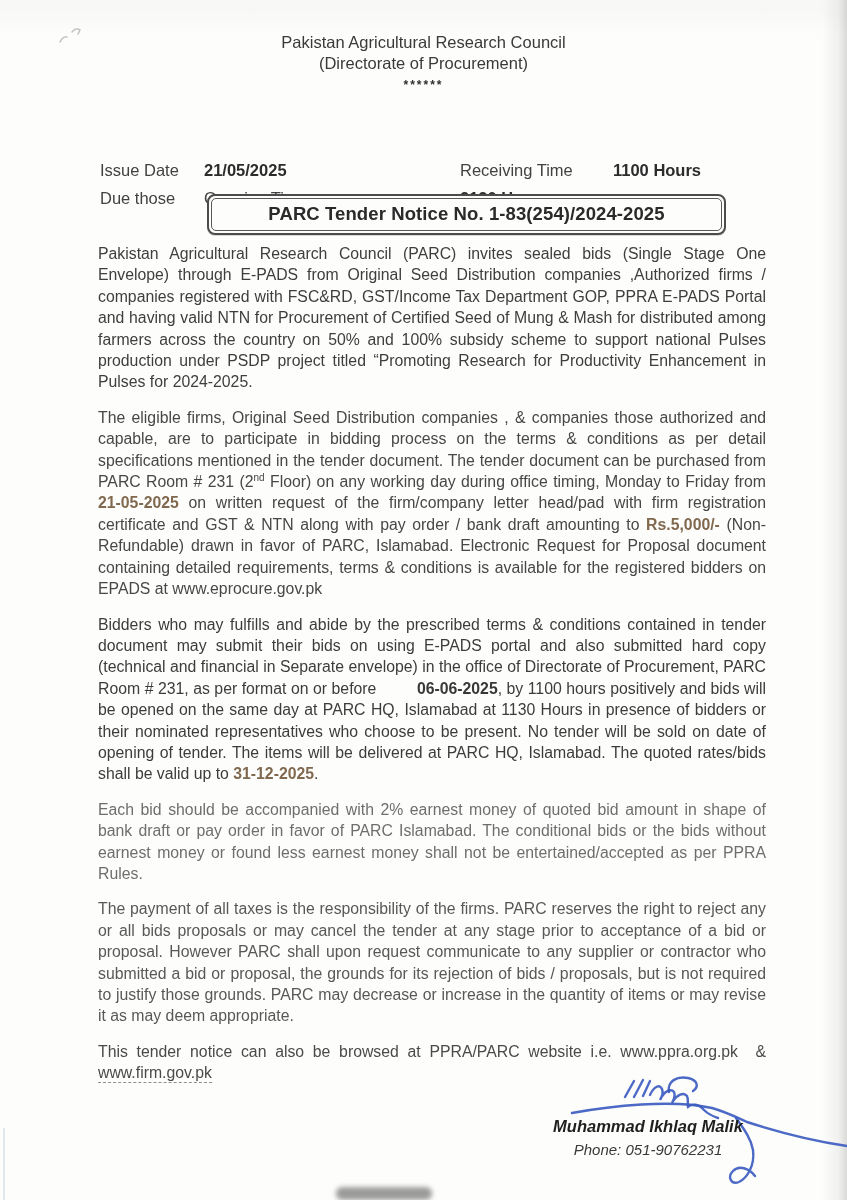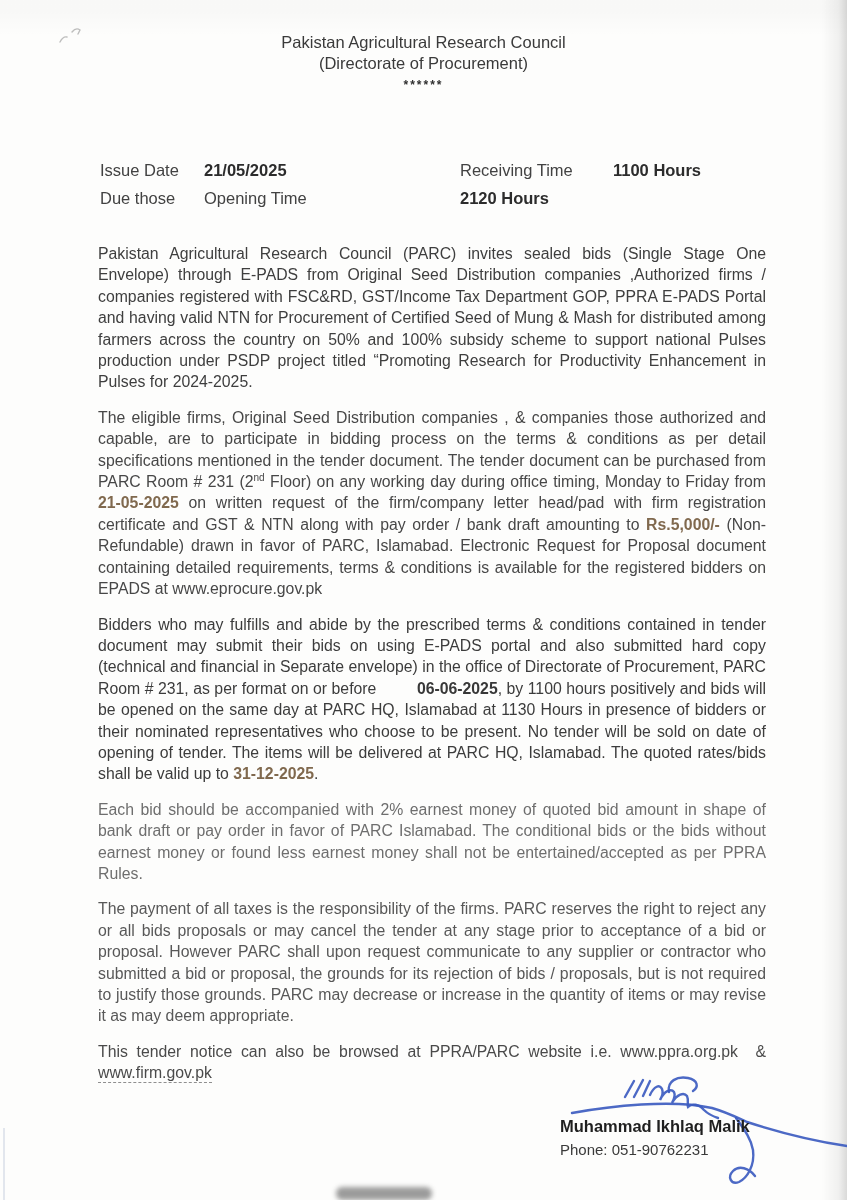--- a/index.html
+++ b/index.html
@@ -48,22 +48,22 @@
   }
   .body-text p{margin:0 0 14px 0;}
   .c1{color:#3e3e3e}.c2{color:#474747}.c3{color:#3c3c3c}
   .c4{color:#6e6e6e}.c5{color:#585858}.c6{color:#4a4a4a}
   .sepia{color:#80694e;font-weight:700;}
   .bold-date{font-weight:bold;color:#383838;margin-left:36px;}
   .sup{vertical-align:super;font-size:10px;line-height:0;}
   .underdot{border-bottom:1.2px dashed #8f8f8f;padding-bottom:1px;}
   
   .sig-text{
-    position:absolute;left:560px;top:1115px;width:200px;
-    text-align:left;line-height:23px;
+    position:absolute;left:548px;top:1115px;width:200px;
+    text-align:center;line-height:23px;font-style:italic;
   }
   .sig-text .name{font-weight:bold;font-size:16.5px;color:#1f1f1f;}
   .sig-text .role{font-size:16px;color:#333;}
   .sig-text .phone{font-size:15px;color:#3a3a3a;}
   .sig-ink{position:absolute;left:550px;top:1065px;width:297px;height:135px;pointer-events:none;}
   .sig-ink path{fill:none;stroke:#3d5cc0;stroke-width:2.4;stroke-linecap:round;opacity:.92;}
   
   .pen-mark{position:absolute;left:56px;top:22px;width:30px;height:26px;opacity:.55;}
   .pen-mark path{fill:none;stroke:#8a8a8a;stroke-width:1.4;stroke-linecap:round;}
   .smudge{
@@ -94,20 +94,23 @@
   <div class="meta">
     <span class="lbl">Issue Date</span>
     <span class="val">21/05/2025</span>
     <span class="lbl">Receiving Time</span>
     <span class="val">1100 Hours</span>
     <span class="lbl">Due those</span>
     <span class="lbl">Opening Time</span>
     <span class="val">2120 Hours</span>
   </div>
 
+  <div class="notice-box">
+    <div class="inner">PARC Tender Notice No. 1-83(254)/2024-2025</div>
+  </div>
 
   <div class="body-text">
       <p class="c1"><span>Pakistan Agricultural Research Council (PARC) invites sealed bids (Single Stage One Envelope) through E-PADS from Original Seed Distribution companies ,Authorized firms / companies registered with FSC&amp;RD, GST/Income Tax Department GOP, PPRA E-PADS Portal and having valid NTN for Procurement of Certified Seed of Mung &amp; Mash for distributed among farmers across the country on 50% and 100% subsidy scheme to support national Pulses production under PSDP project titled “Promoting Research for Productivity Enhancement in Pulses for 2024-2025.</span></p>
       <p class="c2"><span>The eligible firms, Original Seed Distribution companies , &amp; companies those authorized and capable, are to participate in bidding process on the terms &amp; conditions as per detail specifications mentioned in the tender document. The tender document can be purchased from PARC Room # 231 (2</span><span class="sup">nd</span><span> Floor) on any working day during office timing, Monday to Friday from </span><span class="sepia">21-05-2025</span><span> on written request of the firm/company letter head/pad with firm registration certificate and GST &amp; NTN along with pay order / bank draft amounting to </span><span class="sepia">Rs.5,000/-</span><span> (Non-Refundable) drawn in favor of PARC, Islamabad. Electronic Request for Proposal document containing detailed requirements, terms &amp; conditions is available for the registered bidders on EPADS at </span><span class="plainlink">www.eprocure.gov.pk</span></p>
       <p class="c3"><span>Bidders who may fulfills and abide by the prescribed terms &amp; conditions contained in tender document may submit their bids on using E-PADS portal and also submitted hard copy (technical and financial in Separate envelope) in the office of Directorate of Procurement, PARC Room # 231, as per format on or before </span><span class="bold-date">06-06-2025</span><span>, by 1100 hours positively and bids will be opened on the same day at PARC HQ, Islamabad at 1130 Hours in presence of bidders or their nominated representatives who choose to be present. No tender will be sold on date of opening of tender. The items will be delivered at PARC HQ, Islamabad. The quoted rates/bids shall be valid up to </span><span class="sepia">31-12-2025</span><span>.</span></p>
       <p class="c4"><span>Each bid should be accompanied with 2% earnest money of quoted bid amount in shape of bank draft or pay order in favor of PARC Islamabad. The conditional bids or the bids without earnest money or found less earnest money shall not be entertained/accepted as per PPRA Rules.</span></p>
       <p class="c5"><span>The payment of all taxes is the responsibility of the firms. PARC reserves the right to reject any or all bids proposals or may cancel the tender at any stage prior to acceptance of a bid or proposal. However PARC shall upon request communicate to any supplier or contractor who submitted a bid or proposal, the grounds for its rejection of bids / proposals, but is not required to justify those grounds. PARC may decrease or increase in the quantity of items or may revise it as may deem appropriate.</span></p>
       <p class="c6"><span>This tender notice can also be browsed at PPRA/PARC website i.e. </span><span class="plainlink">www.ppra.org.pk</span><span> &nbsp;&amp; </span><span class="underdot">www.firm.gov.pk</span></p>
     </div>
 

